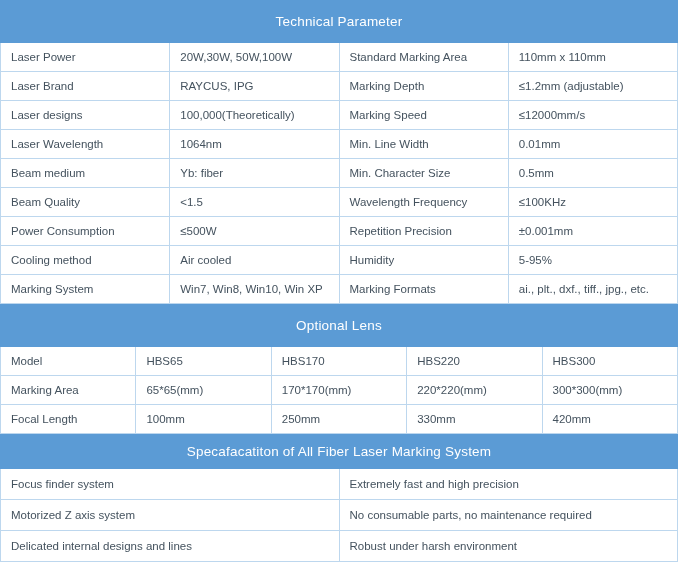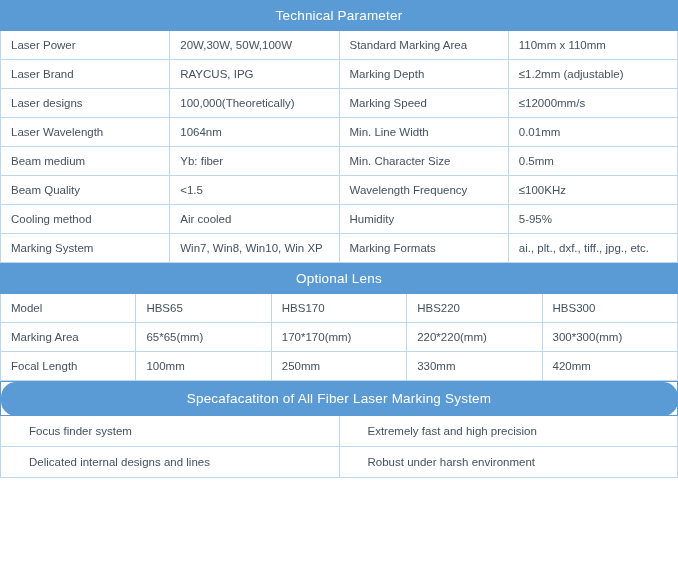--- a/index.html
+++ b/index.html
@@ -20,38 +20,38 @@
     border-collapse: collapse;
     width: 678px;
     table-layout: fixed;
   }
   .section-head td {
     background: #5b9bd5;
     color: #ffffff;
     text-align: center;
     font-size: 13.5px;
     letter-spacing: .2px;
-    padding: 7px 4px;
+    padding: 13px 4px;
     border: 1px solid #5b9bd5;
   }
   td {
     border: 1px solid #bdd7ee;
     font-size: 11.5px;
     color: #3b4a56;
     padding: 8px 10px;
     vertical-align: middle;
     height: 29px;
     background: #ffffff;
     overflow: hidden;
     white-space: nowrap;
     text-overflow: ellipsis;
   }
   .lbl { color: #44525e; }
   .val { color: #44525e; }
-  .spec td { padding: 9px 28px; border-radius: 15px; }
+  .spec td { padding: 9px 10px; }
 </style>
 </head>
 <body>
 
 <div class="page">
 
   <table>
     <tbody>
       <tr class="section-head">
         <td colspan="4">Technical Parameter</td>
@@ -84,20 +84,26 @@
         <td class="lbl">Beam medium</td>
         <td class="val">Yb:  fiber</td>
         <td class="lbl">Min. Character Size</td>
         <td class="val">0.5mm</td>
       </tr>
       <tr>
         <td class="lbl">Beam Quality</td>
         <td class="val">&lt;1.5</td>
         <td class="lbl">Wavelength Frequency</td>
         <td class="val">≤100KHz</td>
+      </tr>
+      <tr>
+        <td class="lbl">Power Consumption</td>
+        <td class="val">≤500W</td>
+        <td class="lbl">Repetition Precision</td>
+        <td class="val">±0.001mm</td>
       </tr>
       <tr>
         <td class="lbl">Cooling method</td>
         <td class="val">Air cooled</td>
         <td class="lbl">Humidity</td>
         <td class="val">5-95%</td>
       </tr>
       <tr>
         <td class="lbl">Marking System</td>
         <td class="val">Win7, Win8, Win10, Win XP</td>
@@ -139,19 +145,23 @@
   <table class="spec">
     <tbody>
       <tr class="section-head">
         <td colspan="2">Specafacatiton of All Fiber Laser Marking System</td>
       </tr>
       <tr>
         <td class="lbl" style="width:334px">Focus finder system</td>
         <td class="val">Extremely fast and high precision</td>
       </tr>
       <tr>
+        <td class="lbl">Motorized Z axis system</td>
+        <td class="val">No consumable parts, no maintenance required</td>
+      </tr>
+      <tr>
         <td class="lbl">Delicated internal designs and lines</td>
         <td class="val">Robust under harsh environment</td>
       </tr>
     </tbody>
   </table>
 
 </div>
 
 </body></html>

